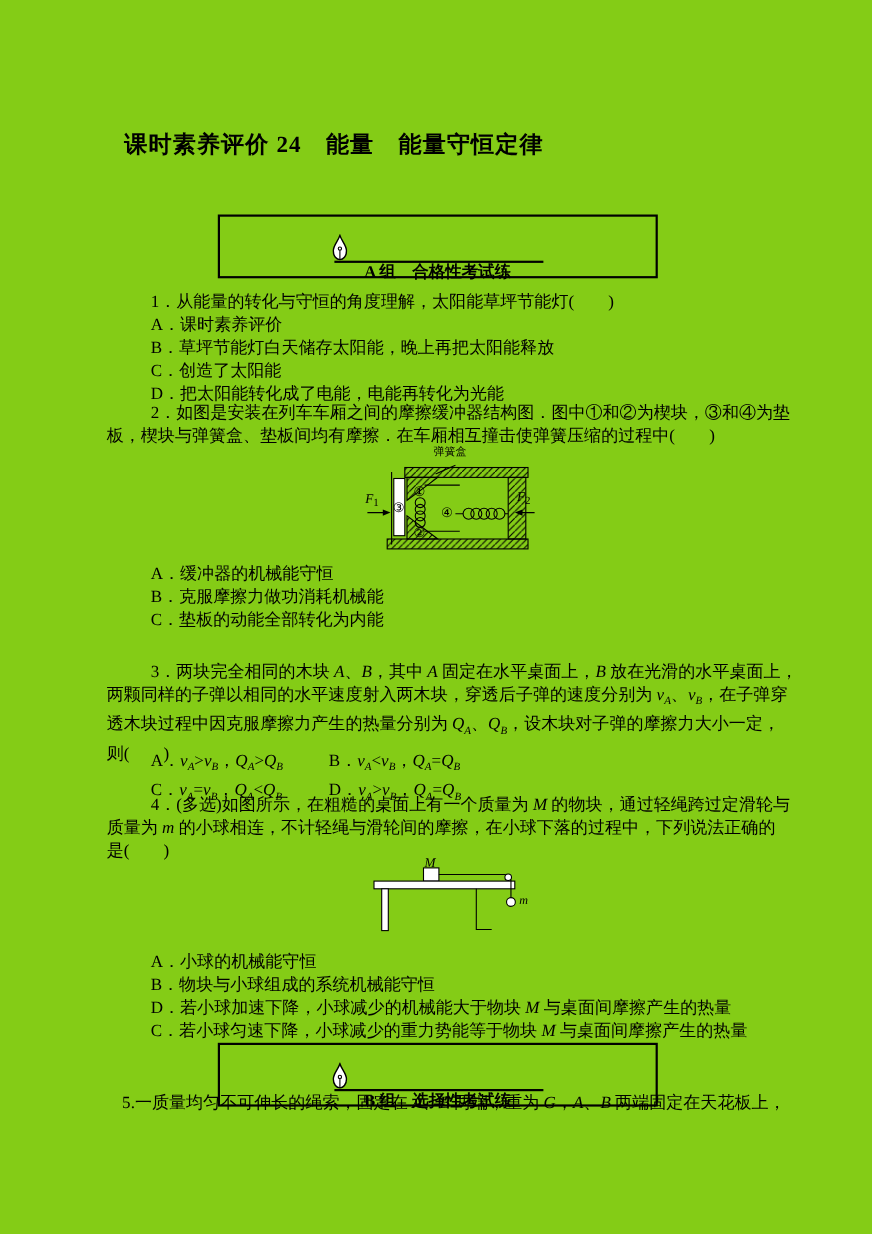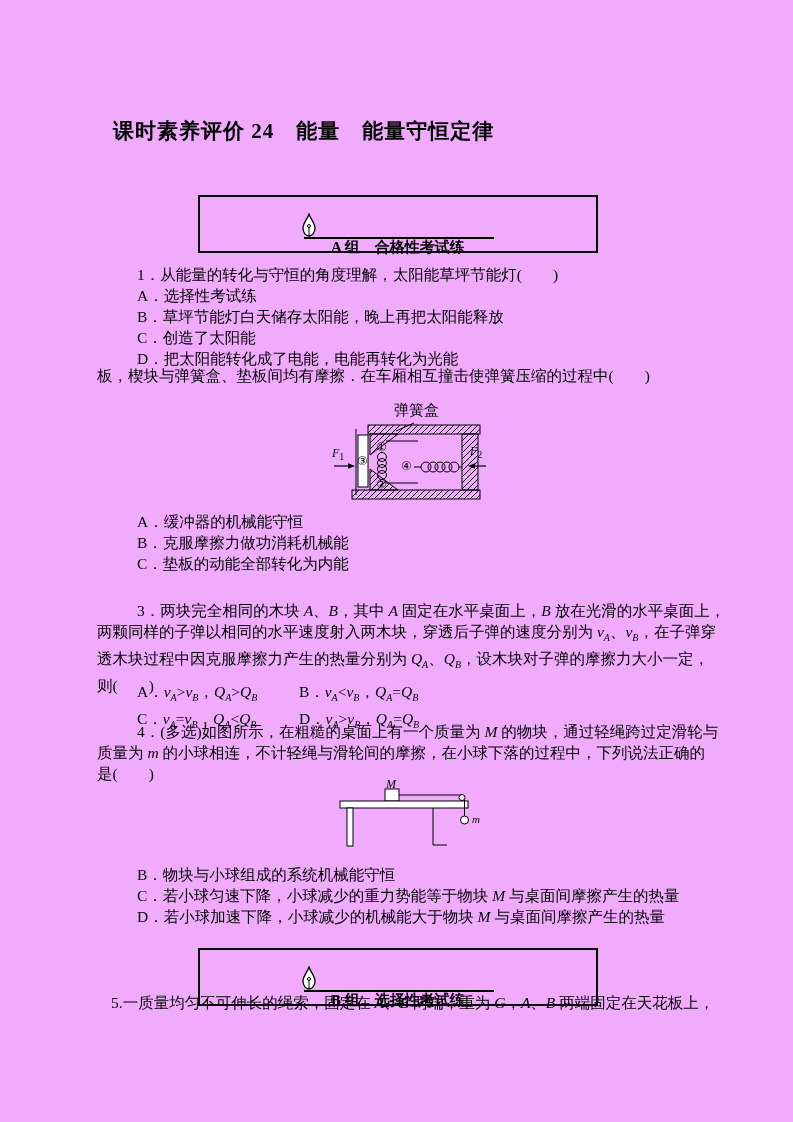--- a/index.html
+++ b/index.html
@@ -1,33 +1,33 @@
 <!DOCTYPE html>
 <html><head>
 <meta charset="utf-8">
 <style>
   html,body{margin:0;padding:0;background:#fff;}
-  #page{position:relative;width:793px;height:1122px;background:#f0abfc;
+  #page{position:relative;width:793px;height:1122px;background:#84cc16;
         font-family:"Liberation Serif","DejaVu Serif",serif;color:#000;overflow:hidden;}
   .abs{position:absolute;}
   .title{font-size:21px;font-weight:bold;white-space:nowrap;letter-spacing:1px;}
   .groupbox{position:absolute;left:198px;width:400px;height:58px;border:2px solid #000;box-sizing:border-box;}
   .groupbox .rule{position:absolute;left:104px;top:40px;width:190px;height:2px;background:#000;}
   .groupbox .nib{position:absolute;left:102px;top:16px;}
   .groupbox .glabel{position:absolute;left:0;right:0;top:41px;text-align:center;
         font-weight:bold;font-size:15px;white-space:nowrap;}
   .tblock{position:absolute;left:97px;width:640px;font-size:15.5px;line-height:21px;}
   .tblock div{white-space:nowrap;}
   .ind{padding-left:40px;}
   .ind5{padding-left:14px;}
   .optrow span.c1{display:inline-block;width:158px;}
   .fig{position:absolute;}
   .fig svg{position:absolute;left:0;top:0;}
   .fig .flabel{position:absolute;font-size:12px;white-space:nowrap;line-height:13px;}
-  .fig .cap{font-size:15px;font-family:Liberation Mono, monospace;}
+  .fig .cap{font-size:10px;}
   i{font-style:italic;}
   sub{font-size:10px;}
 </style>
 </head>
 <body>
 
 <div id="page">
 
   <div class="abs title" style="left:113px;top:117px;">课时素养评价 24　能量　能量守恒定律</div>
 
@@ -36,27 +36,28 @@
       <path d="M7,1 C8.5,6 13,10 13,15 C13,20 10,23 7,23 C4,23 1,20 1,15 C1,10 5.5,6 7,1 Z" fill="#fff" stroke="#000" stroke-width="1.3"></path>
       <circle cx="7" cy="13" r="1.5" fill="none" stroke="#000" stroke-width="1"></circle>
       <line x1="7" y1="14.5" x2="7" y2="23" stroke="#000" stroke-width="1"></line>
     </svg>
     <div class="rule"></div>
     <div class="glabel">A 组　合格性考试练</div>
   </div>
 
   <div class="tblock" style="top:264px;">
     <div class="ind">1．从能量的转化与守恒的角度理解，太阳能草坪节能灯(　　)</div>
-    <div class="ind">A．选择性考试练</div>
+    <div class="ind">A．课时素养评价</div>
     <div class="ind">B．草坪节能灯白天储存太阳能，晚上再把太阳能释放</div>
     <div class="ind">C．创造了太阳能</div>
     <div class="ind">D．把太阳能转化成了电能，电能再转化为光能</div>
   </div>
 
   <div class="tblock" style="top:365px;">
+    <div class="ind">2．如图是安装在列车车厢之间的摩擦缓冲器结构图．图中①和②为楔块，③和④为垫</div>
     <div>板，楔块与弹簧盒、垫板间均有摩擦．在车厢相互撞击使弹簧压缩的过程中(　　)</div>
   </div>
 
   <div class="fig" style="left:330px;top:405px;width:160px;height:100px;">
     <svg width="160" height="100" viewBox="0 0 160 100">
       <defs>
         <pattern id="hatch" patternUnits="userSpaceOnUse" width="6" height="6">
           <path d="M0,6 L6,0" stroke="#000" stroke-width="1"></path>
         </pattern>
       </defs>
@@ -134,23 +135,24 @@
       <line x1="129.5" y1="18" x2="129.5" y2="34" stroke="#000" stroke-width="1"></line>
       <circle cx="129.5" cy="38" r="4" fill="#fff" stroke="#000" stroke-width="1"></circle>
       <rect x="12" y="26" width="6" height="38" fill="#fff" stroke="#000" stroke-width="1"></rect>
       <path d="M98,26 L98,63 L112,63" fill="none" stroke="#000" stroke-width="1"></path>
     </svg>
     <span class="flabel" style="left:51px;top:-4px;"><i>M</i></span>
     <span class="flabel" style="left:137px;top:31px;font-size:11px;"><i>m</i></span>
   </div>
 
   <div class="tblock" style="top:864px;">
+    <div class="ind">A．小球的机械能守恒</div>
     <div class="ind">B．物块与小球组成的系统机械能守恒</div>
+    <div class="ind">D．若小球加速下降，小球减少的机械能大于物块 <i>M</i> 与桌面间摩擦产生的热量</div>
     <div class="ind">C．若小球匀速下降，小球减少的重力势能等于物块 <i>M</i> 与桌面间摩擦产生的热量</div>
-    <div class="ind">D．若小球加速下降，小球减少的机械能大于物块 <i>M</i> 与桌面间摩擦产生的热量</div>
   </div>
 
   <div class="groupbox" style="top:948px;padding-left:19px;">
     <svg class="nib" width="14" height="24" viewBox="0 0 14 24">
       <path d="M7,1 C8.5,6 13,10 13,15 C13,20 10,23 7,23 C4,23 1,20 1,15 C1,10 5.5,6 7,1 Z" fill="#fff" stroke="#000" stroke-width="1.3"></path>
       <circle cx="7" cy="13" r="1.5" fill="none" stroke="#000" stroke-width="1"></circle>
       <line x1="7" y1="14.5" x2="7" y2="23" stroke="#000" stroke-width="1"></line>
     </svg>
     <div class="rule"></div>
     <div class="glabel">B 组　选择性考试练</div>

